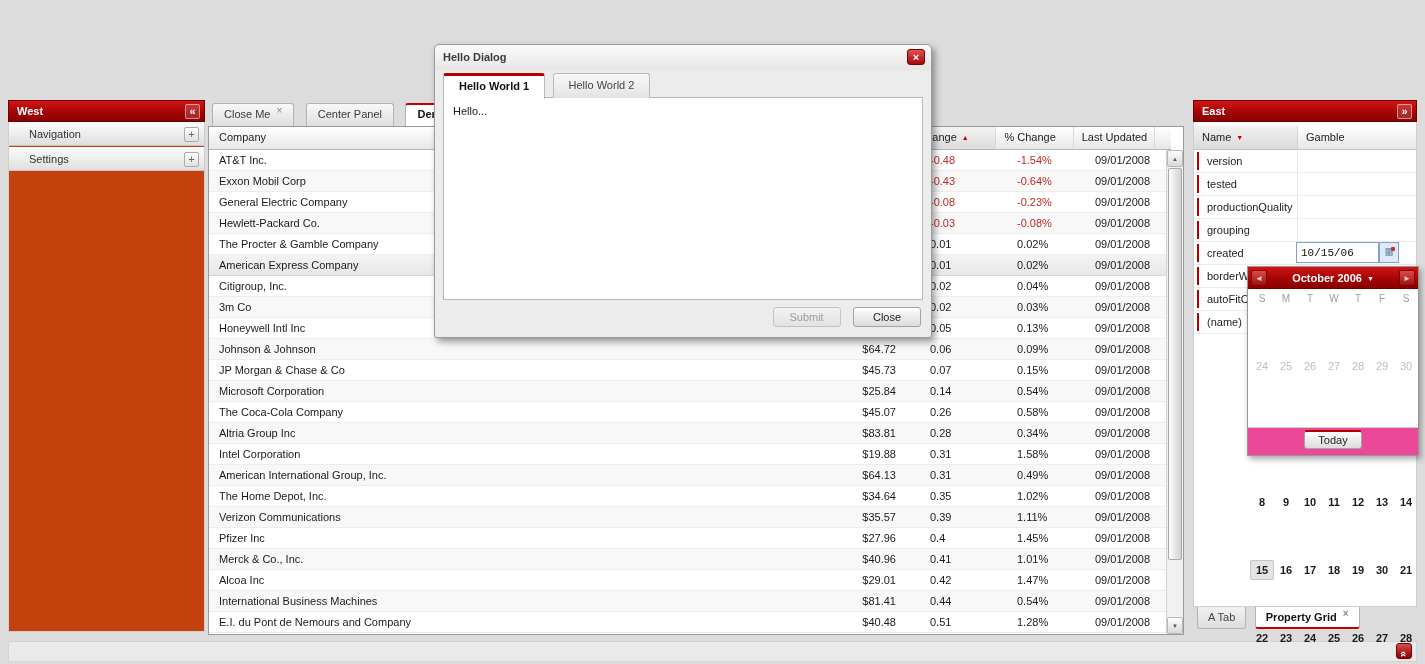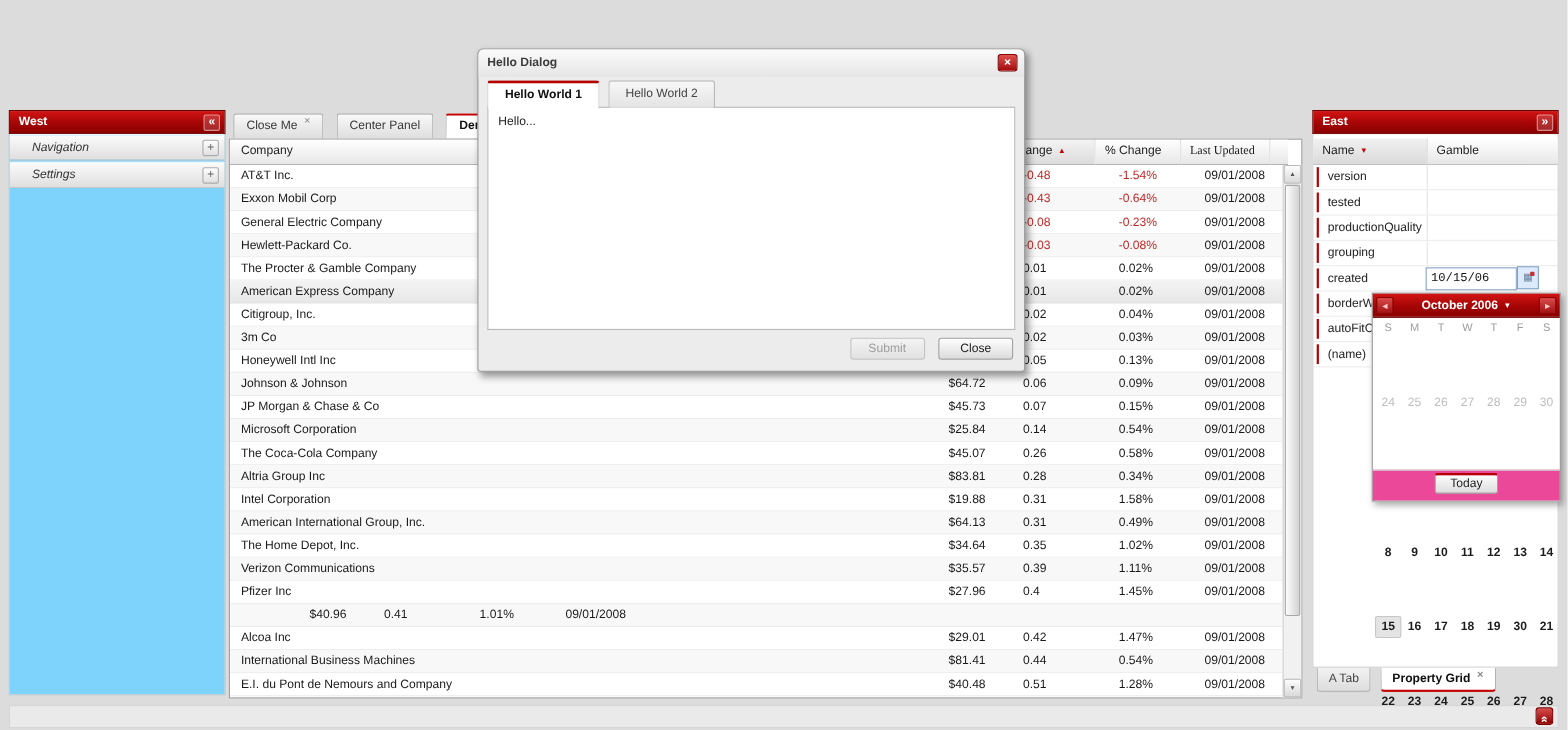--- a/index.html
+++ b/index.html
@@ -15,22 +15,22 @@
     line-height:13px; font-size:11px; color:#fff; background:rgba(255,255,255,.16);
     border:1px solid rgba(255,230,230,.55); border-radius:2px; cursor:pointer; }
   .btn { display:inline-block; font-family:inherit; font-size:11px; color:#1d1d1d;
     background:linear-gradient(#fefefe,#dcdcdc); border:1px solid #a3a3a3; border-radius:3px;
     padding:3px 14px; cursor:pointer; }
   .btn.disabled { color:#9d9d9d; background:linear-gradient(#f3f3f3,#e2e2e2); border-color:#c4c4c4; }
   .neg { color:#c02929; }
 
   
   .west { position:absolute; left:8px; top:100px; width:197px; height:532px; }
-  .west .panel-body { position:absolute; top:22px; left:0; right:0; bottom:0; background:#7dd3fc;
-    border:1px solid #cfcfcf; border-top:none;font-style:italic; }
+  .west .panel-body { position:absolute; top:22px; left:0; right:0; bottom:0; background:#c2410c;
+    border:1px solid #cfcfcf; border-top:none; }
   .acc-item { position:relative; height:24px; line-height:23px; font-size:11px; color:#333;
     background:linear-gradient(#fbfbfb,#dfdfdf); border-top:1px solid #fff;
     border-bottom:1px solid #c6c6c6; padding:0 6px 0 20px; margin-bottom:1px; cursor:pointer; }
   .plus-tool { position:absolute; right:5px; top:4px; width:15px; height:15px; text-align:center;
     line-height:13px; font-size:11px; color:#666; background:linear-gradient(#fff,#e0e0e0);
     border:1px solid #ababab; border-radius:2px; cursor:pointer; }
 
   
   .center-tabs { position:absolute; left:208px; top:100px; width:976px; height:26px; }
   .tab { display:inline-block; vertical-align:bottom; margin:3px 3px 0 4px; height:23px;
@@ -44,21 +44,21 @@
   
   .grid { position:absolute; left:208px; top:126px; width:976px; height:509px; background:#fff;
     border:1px solid #9a9a9a; }
   .grid-header { position:absolute; top:0; left:0; right:12px; height:23px; display:flex; }
   .gh { height:23px; padding:4px 8px; font-size:11px; color:#222;
     background:linear-gradient(#ffffff,#e7e7e7); border-right:1px solid #d8d8d8;
     border-bottom:1px solid #b5b5b5; white-space:nowrap; overflow:hidden; cursor:pointer; }
   .gh.sorted { background:linear-gradient(#f3f3f3,#dcdcdc); }
   .gh .sort-arrow { color:#c40000; font-size:7px; margin-left:5px; vertical-align:1px; }
   .w-company{ width:581px; padding-left:10px; } .w-price{ width:128px; }
-  .w-chg{ width:87px; } .w-pct{ width:78px; } .w-upd{ width:82px;font-family:Liberation Serif, serif; }
+  .w-chg{ width:87px; } .w-pct{ width:78px; } .w-upd{ width:82px; }
   .gh.spacer { flex:1; border-right:none; }
   .grid-body { position:absolute; top:23px; left:0; right:17px; bottom:0; overflow:hidden; }
   .grow { display:flex; height:21px; line-height:20px; font-size:11px; color:#1a1a1a;
     border-bottom:1px solid #ededed; background:#fff; cursor:pointer; }
   .grow:nth-child(even) { background:#f8f8f8; }
   .grow.sel { background:linear-gradient(#f4f4f4,#e7e7e7); border-bottom:1px solid #d8d8d8; }
   .c { white-space:nowrap; overflow:hidden; }
   .c.company { width:581px; padding-left:10px; }
   .c.price { width:128px; text-align:right; padding-right:22px; }
   .c.chg { width:87px; padding-left:12px; }
@@ -350,20 +350,21 @@
 
         <div class="grow">
           <span class="c company">Pfizer Inc</span>
           <span class="c price">$27.96</span>
           <span class="c chg">0.4</span>
           <span class="c pct">1.45%</span>
           <span class="c upd">09/01/2008</span>
         </div>
 
         <div class="grow">
+          <span class="c company">Merck &amp; Co., Inc.</span>
           <span class="c price">$40.96</span>
           <span class="c chg">0.41</span>
           <span class="c pct">1.01%</span>
           <span class="c upd">09/01/2008</span>
         </div>
 
         <div class="grow">
           <span class="c company">Alcoa Inc</span>
           <span class="c price">$29.01</span>
           <span class="c chg">0.42</span>

